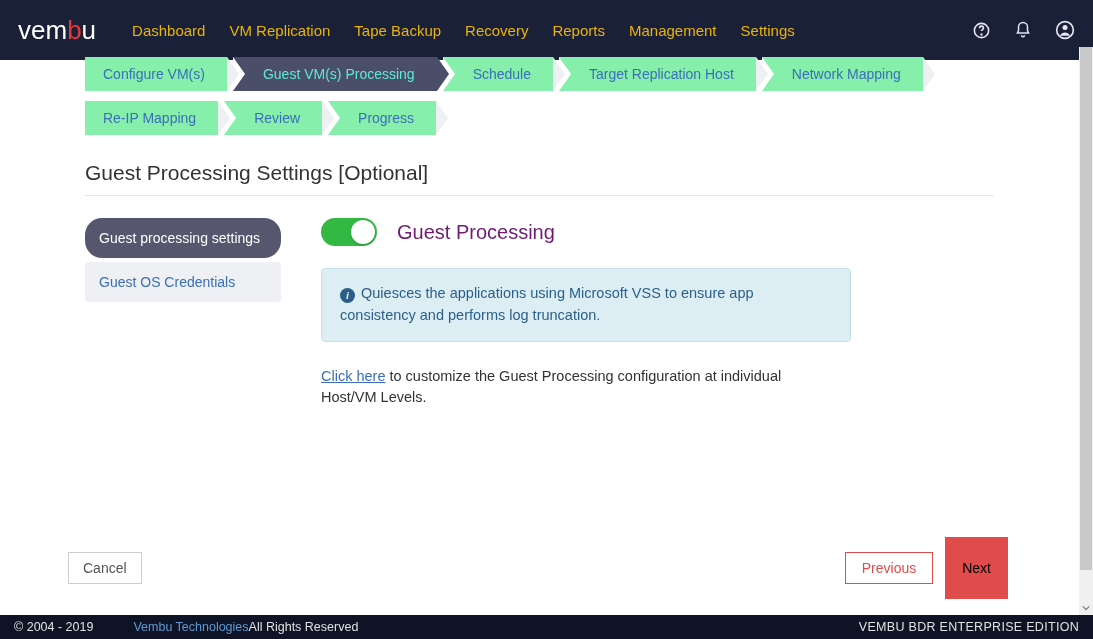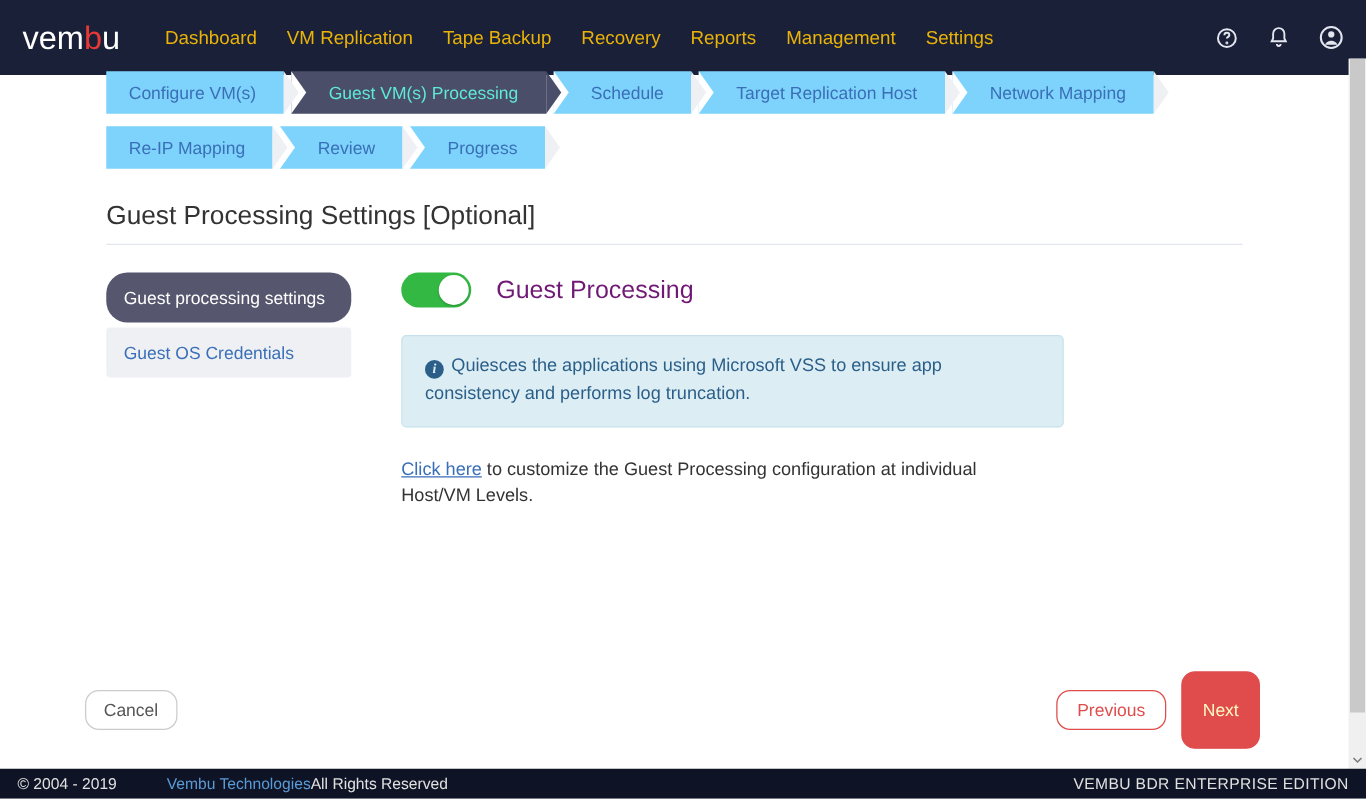--- a/index.html
+++ b/index.html
@@ -12,21 +12,21 @@
 .nav-items { display: flex; margin-left: 24px; }
 .nav-item { padding: 16px 12px; line-height: 47px; color: #eab308; font-size: 15px; cursor: pointer; }
 .nav-right { margin-left: auto; display: flex; align-items: center; gap: 22px; }
 .nav-icon { width: 20px; height: 20px; display: inline-flex; align-items: center; justify-content: center; cursor: pointer; color: #e4e6ef; }
 
 
 .page { padding: 0; position: absolute; top: 47px; left: 0; right: 0; bottom: 24px; overflow-y: auto; border-right: 14px solid #f0f0f0; }
 .page-inner { padding: 0 0 0 0; }
 .wizard { padding: 10px 85px 0 85px; }
 .steps { display: flex; flex-wrap: wrap; gap: 0; margin-bottom: 8px; }
-.step { position: relative; background: #7dd3fc; color: #3a6fb7; height: 34px; line-height: 34px; padding: 0 22px 0 30px; font-size: 14px; margin-right: 6px; margin-bottom: 10px; cursor: pointer; }
+.step { position: relative; background: #86efac; color: #3a6fb7; height: 34px; line-height: 34px; padding: 0 22px 0 30px; font-size: 14px; margin-right: 6px; margin-bottom: 10px; cursor: pointer; }
 .step::before { content: ""; position: absolute; left: 0; top: 0; border-top: 17px solid transparent; border-bottom: 17px solid transparent; border-left: 12px solid #fff; }
 .step::after { content: ""; position: absolute; right: -12px; top: 0; border-top: 17px solid transparent; border-bottom: 17px solid transparent; border-left: 12px solid #eef0f4; z-index: 1; }
 .step.first::before { display: none; }
 .step.first { padding-left: 18px; }
 .step.active { background: #4a4e69; color: #5eead4; }
 .step.active::after { border-left-color: #4a4e69; }
 
 .page-title { font-size: 21px; font-weight: 400; color: #333; padding: 8px 0 10px 0; border-bottom: 1px solid #e4e6ef; margin-bottom: 22px; }
 
 .content-row { display: flex; gap: 40px; }
@@ -41,23 +41,23 @@
 .gp-title { font-size: 20px; color: #701a75; }
 
 .info-box { background: #dceef4; border: 1px solid #c5e2ec; border-radius: 4px; padding: 14px 18px; color: #2b5f89; font-size: 14.5px; line-height: 1.5; margin-bottom: 24px; max-width: 530px; }
 .info-box .info-icon { display: inline-block; width: 15px; height: 15px; background: #2b5f89; color: #dceef4; border-radius: 50%; text-align: center; line-height: 15px; font-size: 11px; font-weight: bold; font-style: italic; font-family: Georgia, serif; margin-right: 2px; vertical-align: -1px; }
 
 .customize-text { font-size: 14.5px; color: #333; line-height: 1.5; max-width: 500px; }
 .customize-text a { color: #3a6fb7; text-decoration: underline; }
 
 
 .button-bar { position: absolute; left: 68px; right: 85px; bottom: 40px; display: flex; align-items: center; }
-.btn { padding: 7px 14px; border-radius: 11px; font-size: 14px; cursor: pointer; background: #fff; border: 1px solid #ccc; color: #555; }
+.btn { padding: 7px 14px; border-radius: 0; font-size: 14px; cursor: pointer; background: #fff; border: 1px solid #ccc; color: #555; }
 .btn-prev { border: 1px solid #e04b4b; color: #e04b4b; background: #fff; margin-left: auto; margin-right: 12px; padding: 7px 16px; }
-.btn-next { background: #e04b4b; color: #fef9c3; border: 1px solid #e04b4b; padding: 22px 16px; }
+.btn-next { background: #e04b4b; color: #000000; border: 1px solid #e04b4b; padding: 22px 16px; }
 
 
 .footer { position: absolute; left: 0; right: 0; bottom: 0; height: 24px; background: #0e1426; color: #e0e0e0; font-size: 12.5px; display: flex; align-items: center; padding: 0 14px; }
 .footer a { color: #5b9bd5; text-decoration: none; margin-left: 40px; }
 .footer-right { margin-left: auto; letter-spacing: 0.3px; }
 
 
 .scroll-track { position: absolute; right: 0; top: 47px; bottom: 24px; width: 14px; background: #f0f0f0; }
 .scroll-thumb { position: absolute; left: 1px; width: 12px; background: #c9c9c9; border-radius: 0; }
 </style>

